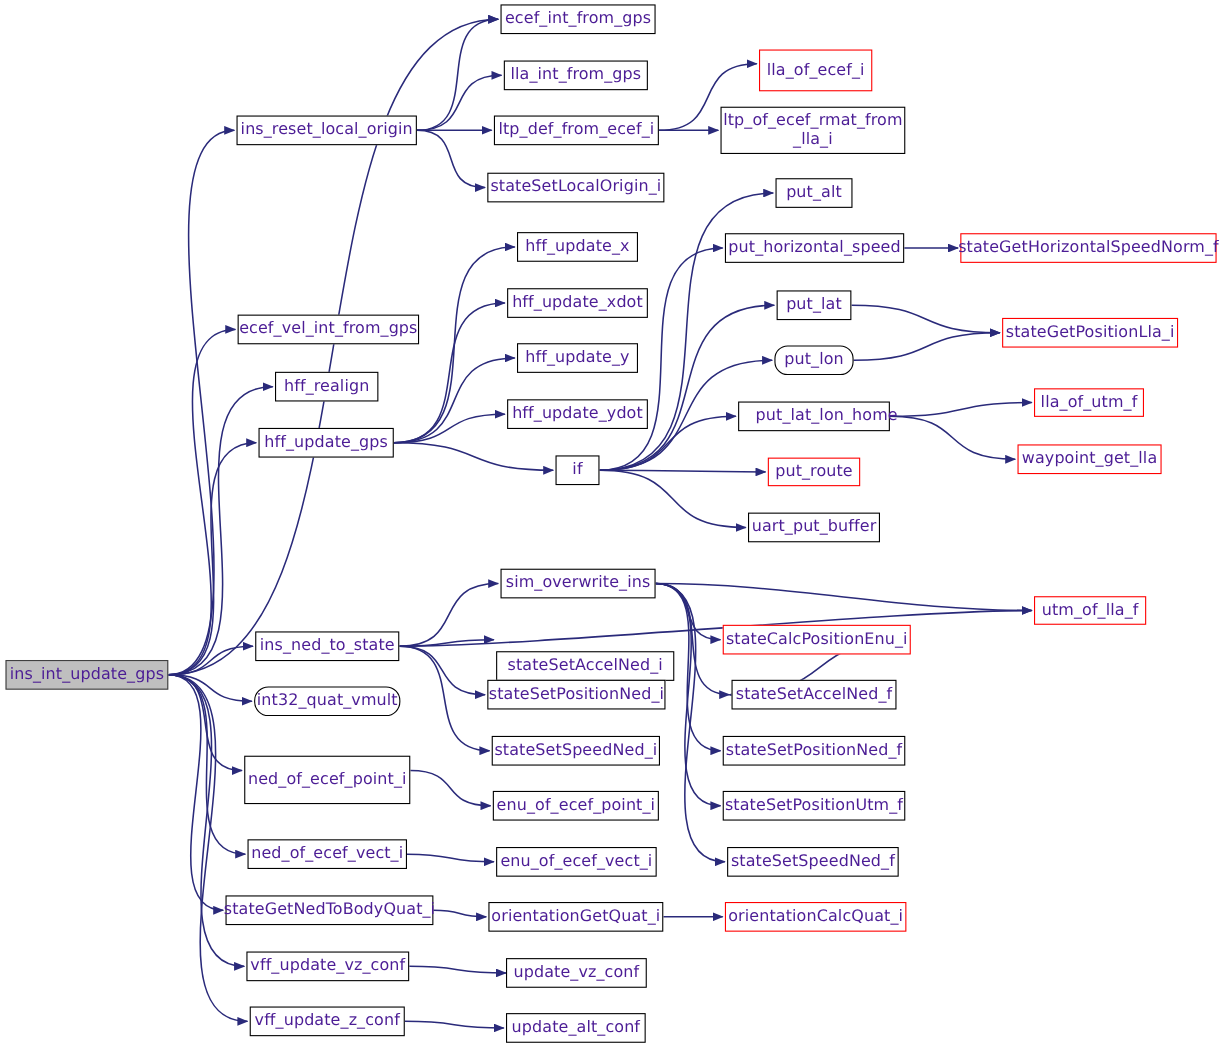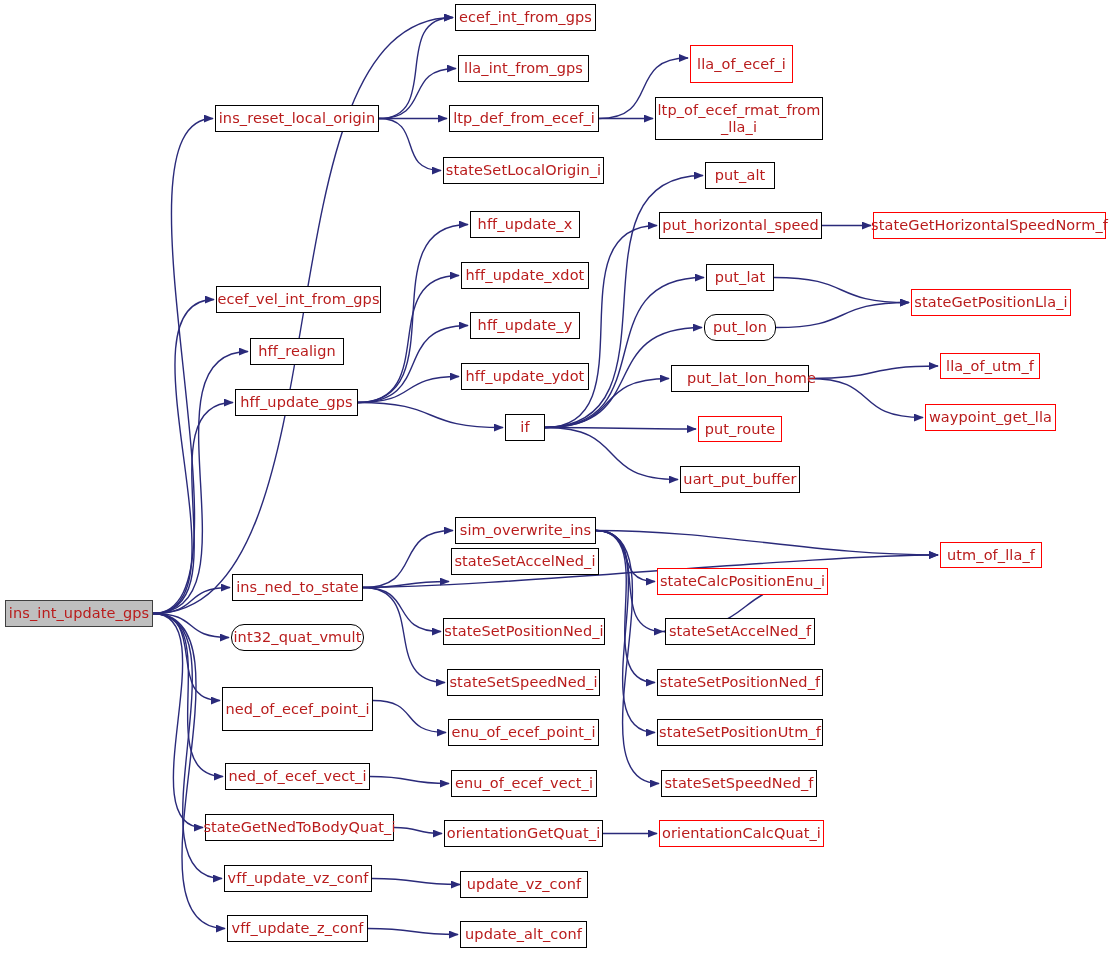--- a/index.html
+++ b/index.html
@@ -27,21 +27,21 @@
   }
   .node {
     position: absolute;
     box-sizing: border-box;
     display: flex;
     align-items: center;
     justify-content: center;
     text-align: center;
     background: #ffffff;
     border: 1px solid #000000;
-    color: #b91c1c;
+    color: #4c1d95;
     font-size: 14.5px;
     line-height: 1.12;
     white-space: pre;
     letter-spacing: 0.1px;
   }
   .node.red {
     border: 1px solid #ff0000;
   }
   .node.root {
     background: #bfbfbf;
@@ -144,21 +144,21 @@
       <div class="node red" style="left: 698px; top: 416px; width: 84px; height: 26px;">put_route</div>
       <div class="node" style="left: 680px; top: 466px; width: 120px; height: 27px;">uart_put_buffer</div>
       <div class="node" style="left: 232px; top: 574px; width: 131px; height: 27px;">ins_ned_to_state</div>
       <div class="node" style="left: 231px; top: 624px; width: 133px; height: 27px; border-radius: 13px;">int32_quat_vmult</div>
       <div class="node" style="left: 222px; top: 687px; width: 151px; height: 44px;">ned_of_ecef_point_i</div>
       <div class="node" style="left: 225px; top: 763px; width: 145px; height: 27px;">ned_of_ecef_vect_i</div>
       <div class="node" style="left: 205px; top: 814px; width: 189px; height: 27px;">stateGetNedToBodyQuat_i</div>
       <div class="node" style="left: 224px; top: 865px; width: 148px; height: 27px;">vff_update_vz_conf</div>
       <div class="node" style="left: 227px; top: 915px; width: 141px; height: 27px;">vff_update_z_conf</div>
       <div class="node" style="left: 455px; top: 517px; width: 141px; height: 27px;">sim_overwrite_ins</div>
-      <div class="node" style="left: 451px; top: 548px; width: 148px; height: 27px;">stateSetAccelNed_i</div>
+      <div class="node" style="left: 451px; top: 592px; width: 162px; height: 27px;">stateSetAccelNed_i</div>
       <div class="node" style="left: 443px; top: 618px; width: 162px; height: 27px;">stateSetPositionNed_i</div>
       <div class="node" style="left: 447px; top: 669px; width: 153px; height: 27px;">stateSetSpeedNed_i</div>
       <div class="node" style="left: 448px; top: 719px; width: 151px; height: 27px;">enu_of_ecef_point_i</div>
       <div class="node" style="left: 451px; top: 770px; width: 146px; height: 27px;">enu_of_ecef_vect_i</div>
       <div class="node" style="left: 444px; top: 820px; width: 159px; height: 27px; text-align: center;">orientationGetQuat_i</div>
       <div class="node" style="left: 460px; top: 871px; width: 128px; height: 27px;">update_vz_conf</div>
       <div class="node" style="left: 460px; top: 921px; width: 127px; height: 27px;">update_alt_conf</div>
       <div class="node red" style="left: 940px; top: 542px; width: 102px; height: 26px;">utm_of_lla_f</div>
       <div class="node red" style="left: 657px; top: 568px; width: 171px; height: 27px;">stateCalcPositionEnu_i</div>
       <div class="node" style="left: 665px; top: 618px; width: 150px; height: 27px;">stateSetAccelNed_f</div>

